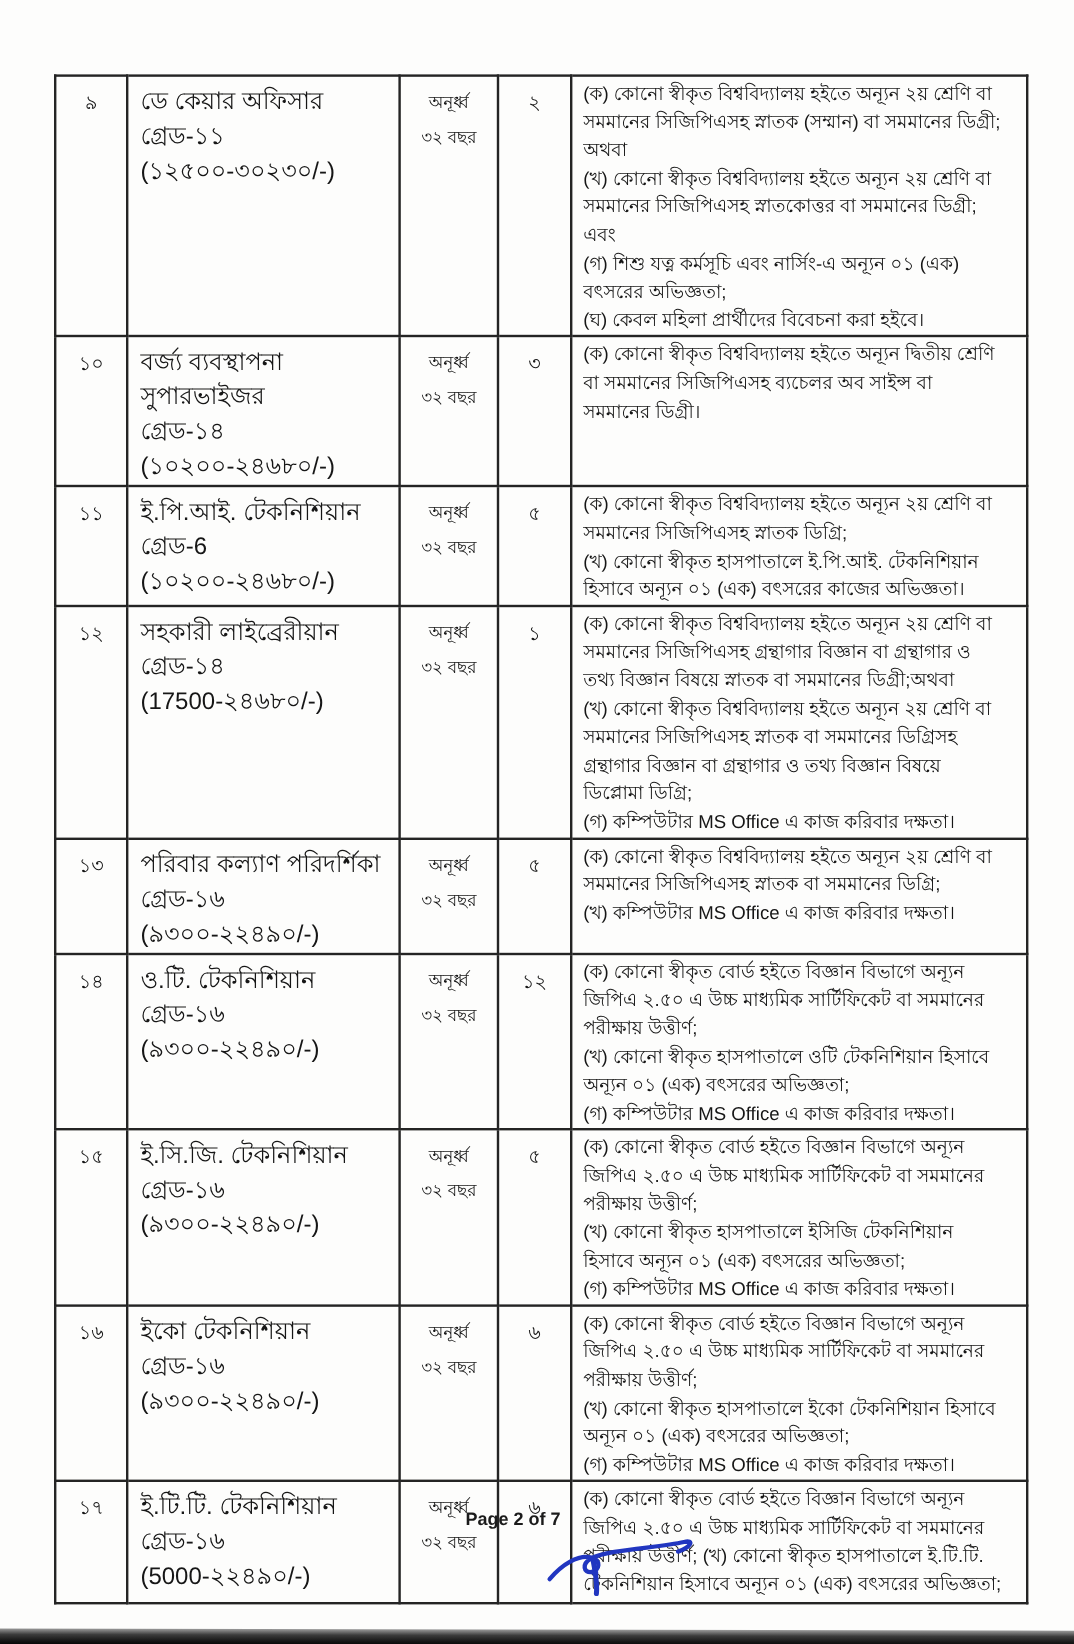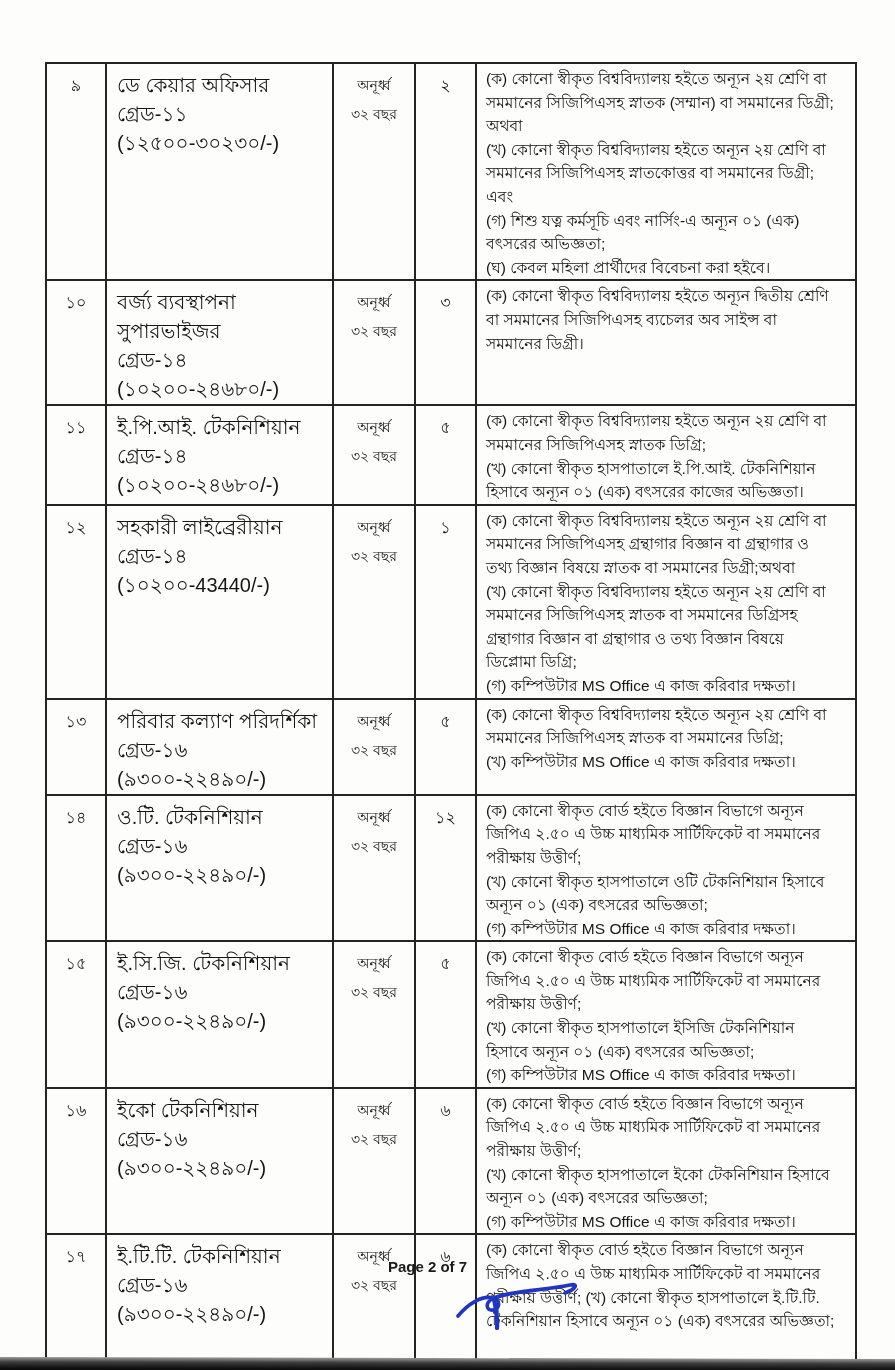--- a/index.html
+++ b/index.html
@@ -111,31 +111,31 @@
           <td class="c-post">বর্জ্য ব্যবস্থাপনা সুপারভাইজর
 গ্রেড-১৪ (১০২০০-২৪৬৮০/-)</td>
           <td class="c-age">অনূর্ধ্ব
 ৩২ বছর</td>
           <td class="c-count">৩</td>
           <td class="c-qual">(ক) কোনো স্বীকৃত বিশ্ববিদ্যালয় হইতে অন্যূন দ্বিতীয় শ্রেণি বা সমমানের সিজিপিএসহ ব্যচেলর অব সাইন্স বা সমমানের ডিগ্রী।</td>
         </tr>
         <tr style="height: 95px;">
           <td class="c-serial">১১</td>
           <td class="c-post">ই.পি.আই. টেকনিশিয়ান
-গ্রেড-১৪ (১০২০০-২৪৬৮০/-)</td>
+গ্রেড-6 (১০২০০-২৪৬৮০/-)</td>
           <td class="c-age">অনূর্ধ্ব
 ৩২ বছর</td>
           <td class="c-count">৫</td>
           <td class="c-qual">(ক) কোনো স্বীকৃত বিশ্ববিদ্যালয় হইতে অন্যূন ২য় শ্রেণি বা সমমানের সিজিপিএসহ স্নাতক ডিগ্রি;
 (খ) কোনো স্বীকৃত হাসপাতালে ই.পি.আই. টেকনিশিয়ান হিসাবে অন্যূন ০১ (এক) বৎসরের কাজের অভিজ্ঞতা।</td>
         </tr>
         <tr style="height: 194px;">
           <td class="c-serial">১২</td>
           <td class="c-post">সহকারী লাইব্রেরীয়ান
-গ্রেড-১৪ (১০২০০-43440/-)</td>
+গ্রেড-১৪ (17500-২৪৬৮০/-)</td>
           <td class="c-age">অনূর্ধ্ব
 ৩২ বছর</td>
           <td class="c-count">১</td>
           <td class="c-qual">(ক) কোনো স্বীকৃত বিশ্ববিদ্যালয় হইতে অন্যূন ২য় শ্রেণি বা সমমানের সিজিপিএসহ গ্রন্থাগার বিজ্ঞান বা গ্রন্থাগার ও তথ্য বিজ্ঞান বিষয়ে স্নাতক বা সমমানের ডিগ্রী;অথবা
 (খ) কোনো স্বীকৃত বিশ্ববিদ্যালয় হইতে অন্যূন ২য় শ্রেণি বা সমমানের সিজিপিএসহ স্নাতক বা সমমানের ডিগ্রিসহ গ্রন্থাগার বিজ্ঞান বা গ্রন্থাগার ও তথ্য বিজ্ঞান বিষয়ে ডিপ্লোমা ডিগ্রি;
 (গ) কম্পিউটার MS Office এ কাজ করিবার দক্ষতা।</td>
         </tr>
         <tr style="height: 70px;">
           <td class="c-serial">১৩</td>
           <td class="c-post">পরিবার কল্যাণ পরিদর্শিকা
@@ -172,24 +172,24 @@
           <td class="c-serial">১৬</td>
           <td class="c-post">ইকো টেকনিশিয়ান
 গ্রেড-১৬ (৯৩০০-২২৪৯০/-)</td>
           <td class="c-age">অনূর্ধ্ব
 ৩২ বছর</td>
           <td class="c-count">৬</td>
           <td class="c-qual">(ক) কোনো স্বীকৃত বোর্ড হইতে বিজ্ঞান বিভাগে অন্যূন জিপিএ ২.৫০ এ উচ্চ মাধ্যমিক সার্টিফিকেট বা সমমানের পরীক্ষায় উত্তীর্ণ;
 (খ) কোনো স্বীকৃত হাসপাতালে ইকো টেকনিশিয়ান হিসাবে অন্যূন ০১ (এক) বৎসরের অভিজ্ঞতা;
 (গ) কম্পিউটার MS Office এ কাজ করিবার দক্ষতা।</td>
         </tr>
-        <tr style="height: 132px; border-radius: 11px;">
+        <tr style="height: 102px; border-radius: 11px;">
           <td class="c-serial">১৭</td>
           <td class="c-post">ই.টি.টি. টেকনিশিয়ান
-গ্রেড-১৬ (৯৩০০-২২৪৯০/-)</td>
+গ্রেড-১৬ (5000-২২৪৯০/-)</td>
           <td class="c-age">অনূর্ধ্ব
 ৩২ বছর</td>
           <td class="c-count">৬</td>
           <td class="c-qual">(ক) কোনো স্বীকৃত বোর্ড হইতে বিজ্ঞান বিভাগে অন্যূন জিপিএ ২.৫০ এ উচ্চ মাধ্যমিক সার্টিফিকেট বা সমমানের পরীক্ষায় উত্তীর্ণ; (খ) কোনো স্বীকৃত হাসপাতালে ই.টি.টি. টেকনিশিয়ান হিসাবে অন্যূন ০১ (এক) বৎসরের অভিজ্ঞতা;</td>
         </tr>
       </tbody>
   </table>
 
   <div class="page-label">Page 2 of 7</div>
 

